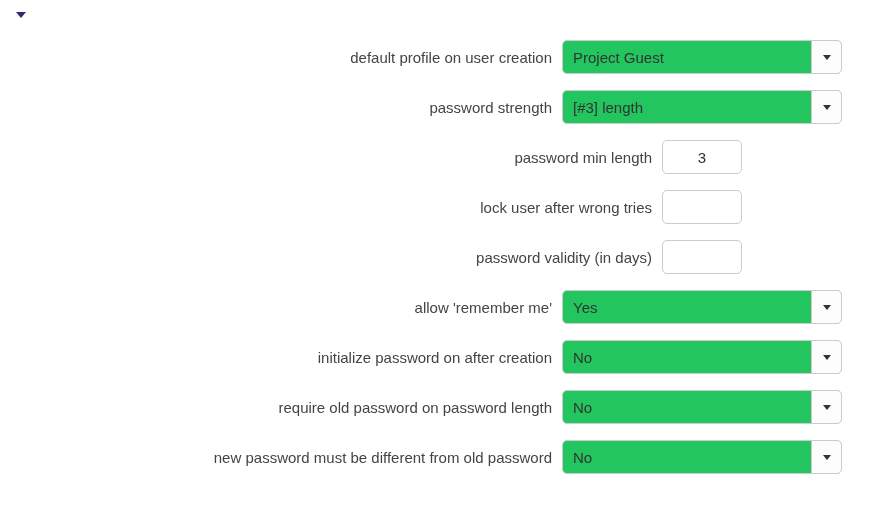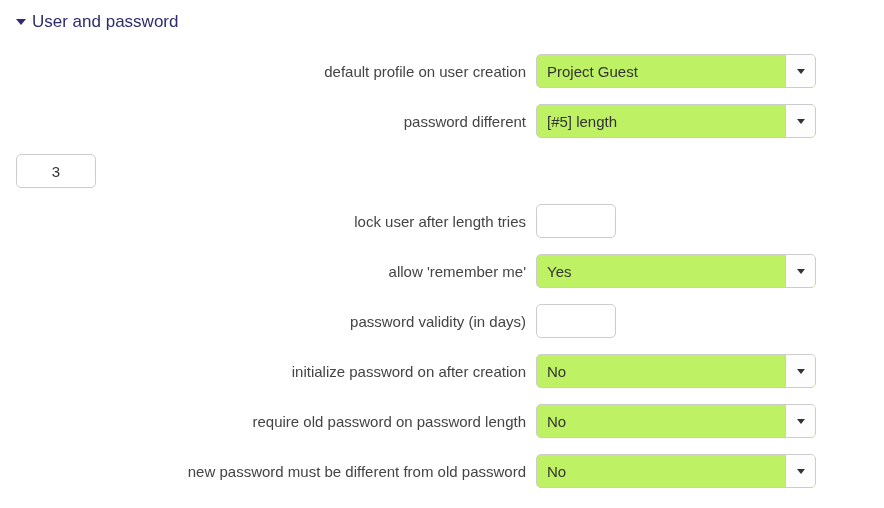--- a/index.html
+++ b/index.html
@@ -24,20 +24,21 @@
       border-left: 5px solid transparent;
       border-right: 5px solid transparent;
       border-top: 6px solid #2e2b6e;
       margin-right: 6px;
     }
     .form-rows { }
     .form-row {
       display: flex;
       align-items: center;
       margin-bottom: 16px;
+      justify-content: center;
     }
     .form-label {
       width: 520px;
       text-align: right;
       color: #444;
       padding-right: 10px;
       font-size: 15px;
     }
     .field { }
     .text-input {
@@ -50,21 +51,21 @@
       color: #333;
       text-align: center;
     }
     .dropdown {
       display: flex;
       width: 280px;
       height: 34px;
       border: 1px solid #ccc;
       border-radius: 5px;
       overflow: hidden;
-      background: #bef264;
+      background: #22c55e;
       cursor: pointer;
     }
     .dropdown-value {
       flex: 1;
       padding: 0 10px;
       display: flex;
       align-items: center;
       font-size: 15px;
       color: #333;
     }
@@ -81,78 +82,78 @@
       border-left: 4px solid transparent;
       border-right: 4px solid transparent;
       border-top: 5px solid #333;
     }
   </style>
 </head>
 <body>
 
 <div class="section-header">
   <span class="caret"></span>
-  <span>User and password</span>
 </div>
 
 <div class="form-rows">
 
   <div class="form-row">
     <div class="form-label">default profile on user creation</div>
     <div class="field">
       <div class="dropdown">
         <div class="dropdown-value">Project Guest</div>
         <div class="dropdown-btn">
           <span class="caret-down"></span>
         </div>
       </div>
     </div>
   </div>
 
   <div class="form-row">
-    <div class="form-label">password different</div>
+    <div class="form-label">password strength</div>
     <div class="field">
       <div class="dropdown">
-        <div class="dropdown-value">[#5] length</div>
+        <div class="dropdown-value">[#3] length</div>
         <div class="dropdown-btn">
           <span class="caret-down"></span>
         </div>
       </div>
     </div>
   </div>
 
   <div class="form-row">
+    <div class="form-label">password min length</div>
     <div class="field">
       <input type="text" class="text-input" value="3" style="">
     </div>
   </div>
 
   <div class="form-row">
-    <div class="form-label">lock user after length tries</div>
+    <div class="form-label">lock user after wrong tries</div>
+    <div class="field">
+      <input type="text" class="text-input" value="" style="">
+    </div>
+  </div>
+
+  <div class="form-row">
+    <div class="form-label">password validity (in days)</div>
     <div class="field">
       <input type="text" class="text-input" value="" style="">
     </div>
   </div>
 
   <div class="form-row">
     <div class="form-label">allow 'remember me'</div>
     <div class="field">
       <div class="dropdown">
         <div class="dropdown-value">Yes</div>
         <div class="dropdown-btn">
           <span class="caret-down"></span>
         </div>
       </div>
-    </div>
-  </div>
-
-  <div class="form-row">
-    <div class="form-label">password validity (in days)</div>
-    <div class="field">
-      <input type="text" class="text-input" value="" style="">
     </div>
   </div>
 
   <div class="form-row">
     <div class="form-label">initialize password on after creation</div>
     <div class="field">
       <div class="dropdown">
         <div class="dropdown-value">No</div>
         <div class="dropdown-btn">
           <span class="caret-down"></span>

